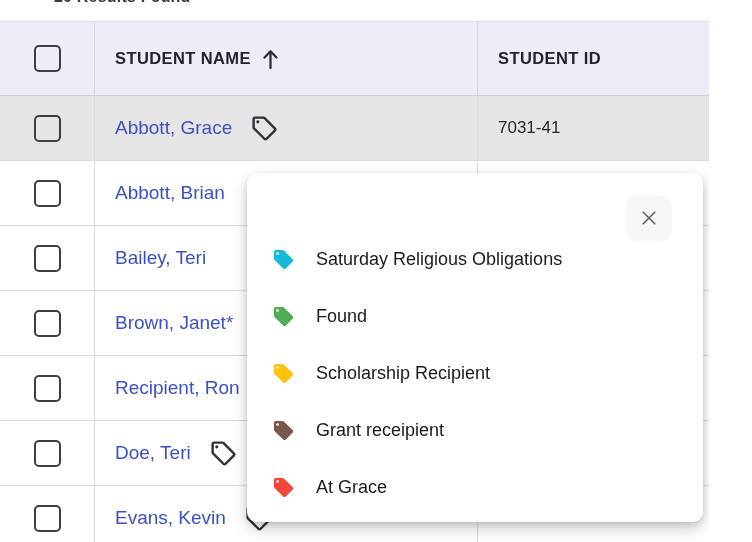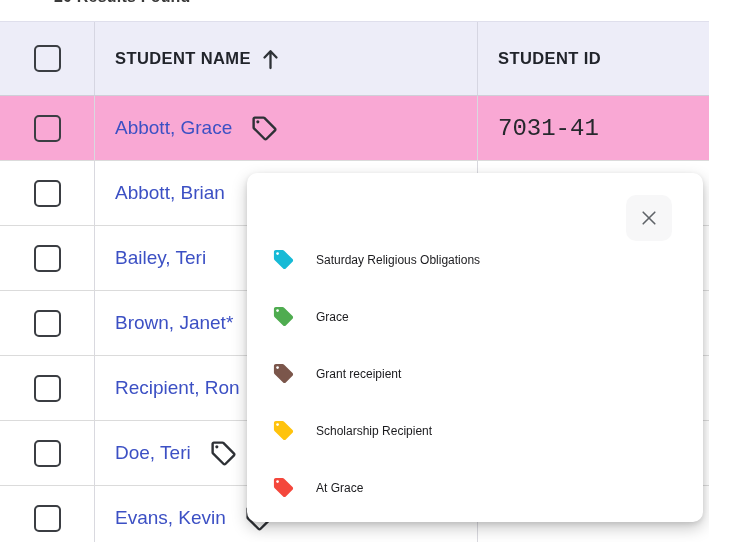--- a/index.html
+++ b/index.html
@@ -13,54 +13,54 @@
   .topclip span{display:block;margin-top:-12px;font-size:16px;font-weight:700;color:#3a3a3a;letter-spacing:.2px;}
 
   
   .table{position:absolute;top:21px;left:0;width:752px;}
   .thead{
     display:flex;height:75px;background:#EDEDF8;
     border-top:1px solid #DFDFEC;border-bottom:1px solid #CFCFD8;
     box-sizing:border-box;
   }
   .row{display:flex;height:65px;background:#fff;border-bottom:1px solid #DBDBDB;box-sizing:border-box;}
-  .row.sel{background:#f9a8d4;}
+  .row.sel{background:#e5e5e5;}
   .cell{display:flex;align-items:center;box-sizing:border-box;}
   .col-check{width:95px;justify-content:center;border-right:1px solid #D9D9DF;}
   .col-name{width:383px;padding-left:20px;border-right:1px solid #D9D9DF;}
   .col-id{flex:1;padding-left:20px;}
   .thead .col-check,.thead .col-name{border-right-color:#D6D6E2;}
 
   .hlabel{font-size:16.5px;font-weight:600;color:#21242B;letter-spacing:.4px;}
   .arrow{margin-left:11px;display:flex;align-items:center;}
 
   .checkbox{
     width:23px;height:23px;border:2.6px solid #3B3E43;border-radius:5px;
     background:transparent;display:inline-block;cursor:pointer;
   }
   .name{font-size:19px;color:#3C50C4;text-decoration:none;cursor:pointer;white-space:nowrap;}
-  .idtext{font-size:24px;color:#26282D;font-family:Liberation Mono, monospace;}
+  .idtext{font-size:17px;color:#26282D;}
   .tagicon{margin-left:18px;display:none;align-items:center;}
   .tagicon.show{display:flex;}
 
   
   .popup{
     position:absolute;left:247px;top:173px;width:456px;height:349px;
     background:#fff;border-radius:10px;z-index:5;
     box-shadow:0 6px 16px rgba(0,0,0,.22),0 2px 5px rgba(0,0,0,.10);
   }
   .close{
     position:absolute;top:22px;right:31px;width:46px;height:46px;
     background:#F7F7F8;border:none;border-radius:10px;cursor:pointer;
     display:flex;align-items:center;justify-content:center;padding:0;
   }
   .taglist{position:absolute;top:58px;left:25px;right:20px;}
   .tagentry{height:57px;display:flex;align-items:center;}
   .tagglyph{width:23px;height:23px;display:flex;align-items:center;margin-right:21px;}
-  .taglabel{font-size:12px;color:#1B1B1E;}
+  .taglabel{font-size:18px;color:#1B1B1E;}
 </style>
 </head>
 <body>
 
 <div id="app">
 
   <div class="topclip">
     <span>20 Results Found</span>
   </div>
 
@@ -207,46 +207,46 @@
       <span class="taglabel">Saturday Religious Obligations</span>
     </div>
 
     <div class="tagentry">
       <span class="tagglyph">
         <svg width="23" height="23" viewBox="0 0 24 24">
           <path class="tagfill" d="M21.41 11.58l-9-9C12.05 2.22 11.55 2 11 2H4c-1.1 0-2 .9-2 2v7c0 .55.22 1.05.59 1.42l9 9c.36.36.86.58 1.41.58.55 0 1.05-.22 1.41-.59l7-7c.37-.36.59-.86.59-1.41 0-.55-.22-1.06-.59-1.42z" fill="#4FAC50"></path>
           <circle cx="5.8" cy="5.8" r="1.4" fill="#ffffff"></circle>
         </svg>
       </span>
-      <span class="taglabel">Grace</span>
+      <span class="taglabel">Found</span>
+    </div>
+
+    <div class="tagentry">
+      <span class="tagglyph">
+        <svg width="23" height="23" viewBox="0 0 24 24">
+          <path class="tagfill" d="M21.41 11.58l-9-9C12.05 2.22 11.55 2 11 2H4c-1.1 0-2 .9-2 2v7c0 .55.22 1.05.59 1.42l9 9c.36.36.86.58 1.41.58.55 0 1.05-.22 1.41-.59l7-7c.37-.36.59-.86.59-1.41 0-.55-.22-1.06-.59-1.42z" fill="#FFC30D"></path>
+          <circle cx="5.8" cy="5.8" r="1.4" fill="#ffffff"></circle>
+        </svg>
+      </span>
+      <span class="taglabel">Scholarship Recipient</span>
     </div>
 
     <div class="tagentry">
       <span class="tagglyph">
         <svg width="23" height="23" viewBox="0 0 24 24">
           <path class="tagfill" d="M21.41 11.58l-9-9C12.05 2.22 11.55 2 11 2H4c-1.1 0-2 .9-2 2v7c0 .55.22 1.05.59 1.42l9 9c.36.36.86.58 1.41.58.55 0 1.05-.22 1.41-.59l7-7c.37-.36.59-.86.59-1.41 0-.55-.22-1.06-.59-1.42z" fill="#7B564B"></path>
           <circle cx="5.8" cy="5.8" r="1.4" fill="#ffffff"></circle>
         </svg>
       </span>
       <span class="taglabel">Grant receipient</span>
     </div>
 
     <div class="tagentry">
       <span class="tagglyph">
         <svg width="23" height="23" viewBox="0 0 24 24">
-          <path class="tagfill" d="M21.41 11.58l-9-9C12.05 2.22 11.55 2 11 2H4c-1.1 0-2 .9-2 2v7c0 .55.22 1.05.59 1.42l9 9c.36.36.86.58 1.41.58.55 0 1.05-.22 1.41-.59l7-7c.37-.36.59-.86.59-1.41 0-.55-.22-1.06-.59-1.42z" fill="#FFC30D"></path>
-          <circle cx="5.8" cy="5.8" r="1.4" fill="#ffffff"></circle>
-        </svg>
-      </span>
-      <span class="taglabel">Scholarship Recipient</span>
-    </div>
-
-    <div class="tagentry">
-      <span class="tagglyph">
-        <svg width="23" height="23" viewBox="0 0 24 24">
           <path class="tagfill" d="M21.41 11.58l-9-9C12.05 2.22 11.55 2 11 2H4c-1.1 0-2 .9-2 2v7c0 .55.22 1.05.59 1.42l9 9c.36.36.86.58 1.41.58.55 0 1.05-.22 1.41-.59l7-7c.37-.36.59-.86.59-1.41 0-.55-.22-1.06-.59-1.42z" fill="#F4473C"></path>
           <circle cx="5.8" cy="5.8" r="1.4" fill="#ffffff"></circle>
         </svg>
       </span>
       <span class="taglabel">At Grace</span>
     </div>
   </div>
   </div>
 
 </div>

